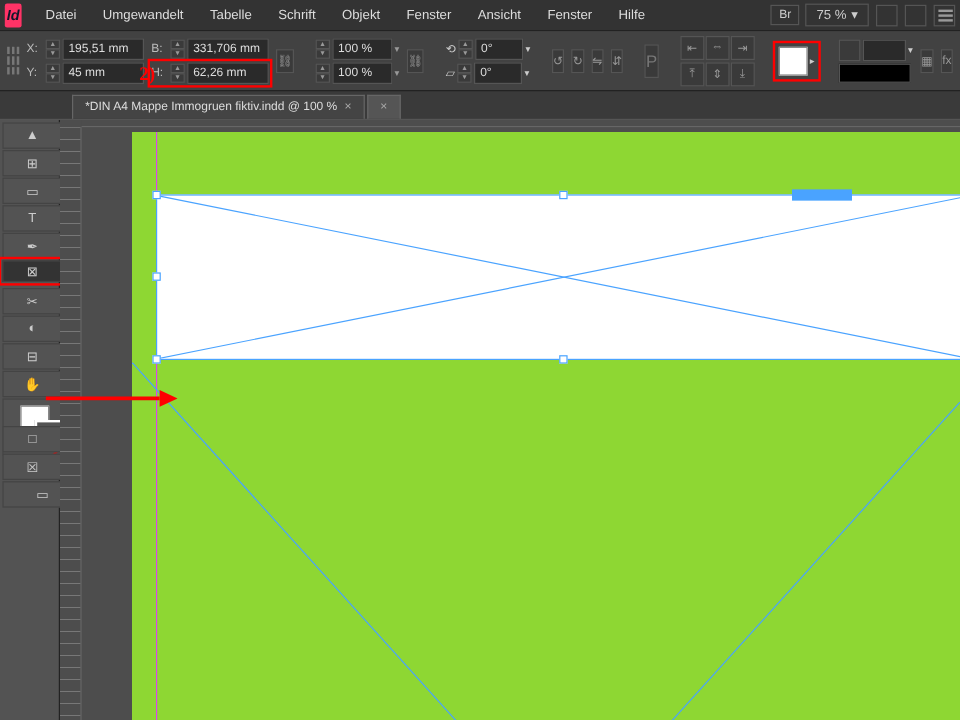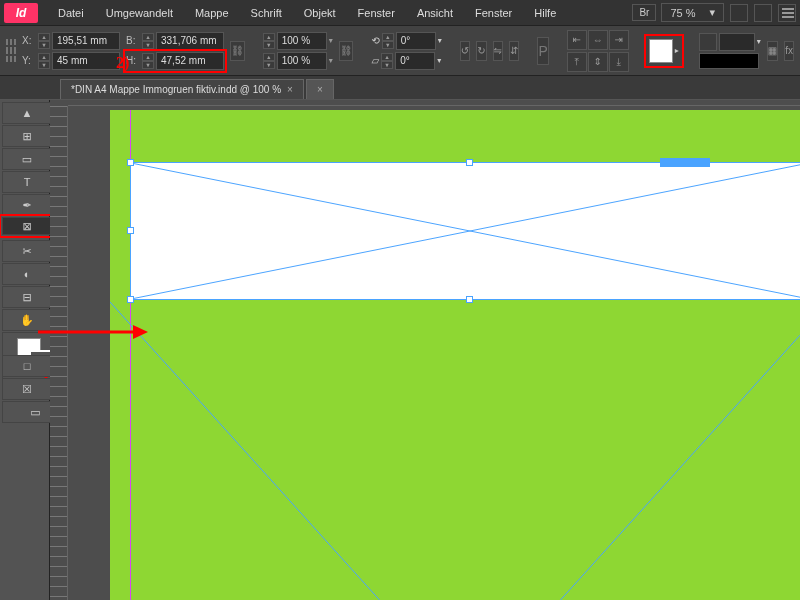--- a/index.html
+++ b/index.html
@@ -1,22 +1,22 @@
 <!DOCTYPE html>
 <html><head>
 <meta charset="utf-8">
 <style>
 * { margin: 0; padding: 0; box-sizing: border-box; font-family: "Segoe UI", Tahoma, sans-serif; }
 body { background: #333; width: 800px; height: 600px; overflow: hidden; color: #ccc; font-size: 10px; }
 
 .menubar { height: 26px; background: #333; display: flex; align-items: center; padding: 0 4px; gap: 2px; border-bottom: 1px solid #222; }
-.app-icon { width: 34px; height: 20px; background: #ff3366; color: #ffffff; font-weight: bold; font-size: 12px; display: flex; align-items: center; justify-content: center; border-radius: 2px; margin-right: 8px; font-style: italic; text-align: center; }
+.app-icon { width: 14px; height: 20px; background: #ff3366; color: #0f172a; font-weight: bold; font-size: 12px; display: flex; align-items: center; justify-content: center; border-radius: 2px; margin-right: 8px; font-style: italic; text-align: center; }
 .menubar .mitem { padding: 4px 10px; color: #ddd; font-size: 11px; }
 .menubar .flex { flex: 1; }
-.menubar .zoom { display: flex; align-items: center; gap: 14px; padding: 2px 8px; border: 1px solid #555; font-size: 11px; }
+.menubar .zoom { display: flex; align-items: center; gap: 4px; padding: 2px 8px; border: 1px solid #555; font-size: 11px; }
 .menubar .br { border:1px solid #555; padding:2px 6px; font-size:10px; margin-right:3px;}
 .menubar .ricon { width: 18px; height: 18px; border: 1px solid #555; margin-left: 4px; }
 .menubar .bars { display:flex; flex-direction:column; gap:2px; justify-content:center; padding:3px;}
 .menubar .bars span{display:block;width:12px;height:2px;background:#999;}
 
 .ctrlbar { height: 50px; background: #424242; border-bottom: 1px solid #222; display: flex; align-items: center; padding: 0 6px; gap: 6px; position: relative; }
 .refgrid { width: 24px; height: 24px; display: grid; grid-template: repeat(3,1fr)/repeat(3,1fr); gap: 2px; }
 .refgrid span { background: #555; border: 1px solid #777; }
 .field { display: flex; align-items: center; gap: 2px; }
 .field .lbl { font-size: 10px; color: #bbb; width: 14px; }
@@ -66,21 +66,21 @@
 .arrow{position:absolute;left:38px;top:222px;color:red;font-size:22px;pointer-events:none;}
 .arrow svg{width:110px;height:20px;}
 </style>
 </head>
 <body>
 
 <div class="menubar">
   <div class="app-icon">Id</div>
   <div class="mitem">Datei</div>
   <div class="mitem">Umgewandelt</div>
-  <div class="mitem">Mappe</div>
+  <div class="mitem">Tabelle</div>
   <div class="mitem">Schrift</div>
   <div class="mitem">Objekt</div>
   <div class="mitem">Fenster</div>
   <div class="mitem">Ansicht</div>
   <div class="mitem">Fenster</div>
   <div class="mitem">Hilfe</div>
   <div class="flex"></div>
   <div class="br">Br</div>
   <div class="zoom">
       <span>75 %</span>
@@ -133,21 +133,21 @@
           <b>▾</b>
         </div>
         <div class="val">331,706 mm</div>
       </div>
     <div class="field hl-red">
         <span class="lbl">H:</span>
         <div class="spin">
           <b>▴</b>
           <b>▾</b>
         </div>
-        <div class="val">47,52 mm</div>
+        <div class="val">62,26 mm</div>
       </div>
   </div>
   <div class="annotation-2">2)</div>
   <div class="icobtn">⛓</div>
   <div class="vline"></div>
   <div style="display:flex;flex-direction:column;gap:2px;">
     <div class="field">
         <div class="spin">
           <b>▴</b>
           <b>▾</b>

